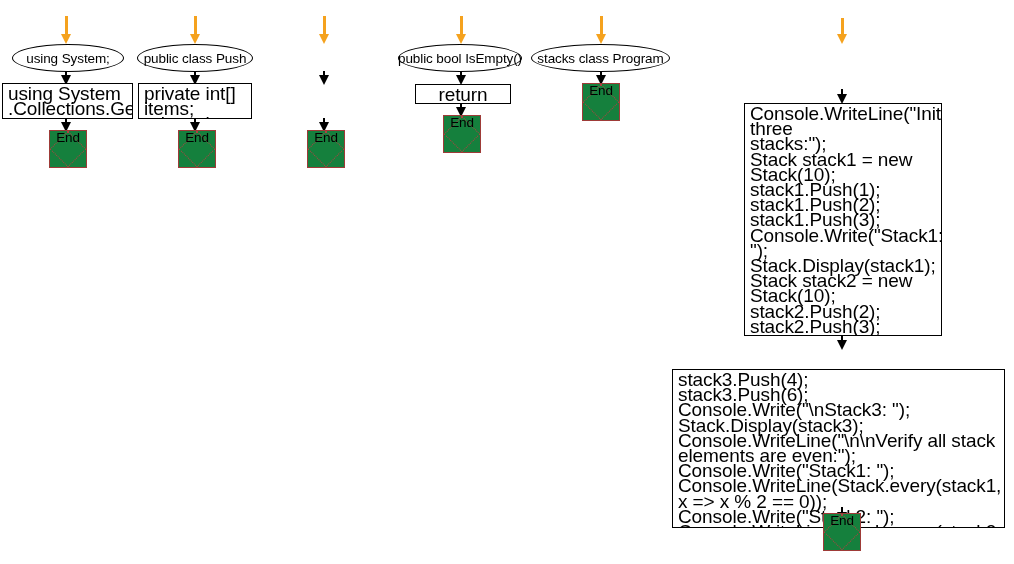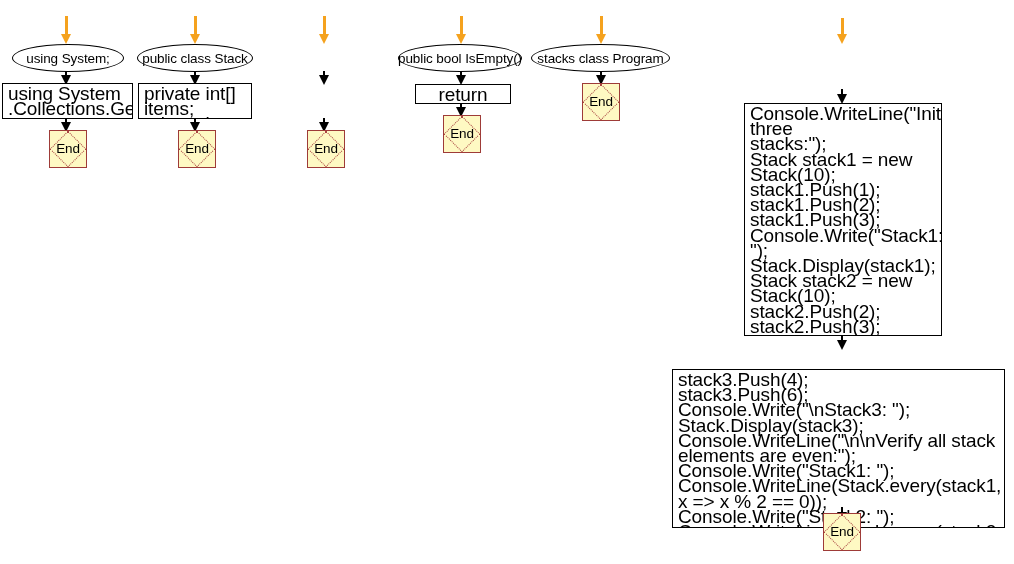--- a/index.html
+++ b/index.html
@@ -52,23 +52,23 @@
     overflow: hidden;
   }
   .box.center {
     text-align: center;
     padding-left: 8px;
     padding-right: 8px;
   }
   
   .endnode {
     border: 1.7px solid #9e3b38;
-    background: #fef9c3;
+    background: #15803d;
     display: flex;
-    align-items: center;
+    align-items: flex-start;
     justify-content: center;
     position: absolute;
     box-sizing: border-box;
   }
   .endnode .diamond {
     position: absolute;
     left: 50%;
     top: 50%;
     width: 72%;
     height: 72%;
@@ -136,21 +136,21 @@
   </div>
   <div class="endnode" style="left:49px; top:130px; width:38px; height:38px;">
     <span class="diamond"></span>
     <span class="endlabel">End</span>
   </div>
 
   <div class="conn orange" style="left:189px; top:16px; width:12px; height:28px;">
     <div class="stem" style="height:18px;"></div>
       <div class="head"></div>
   </div>
-  <div class="node ellipse" style="left:137px; top:44px; width:116px; height:28px;">public class Stack</div>
+  <div class="node ellipse" style="left:137px; top:44px; width:116px; height:28px;">public class Push</div>
   <div class="conn" style="left:189px; top:71px; width:12px; height:14px;">
     <div class="stem" style="height:6px;"></div>
       <div class="head"></div>
   </div>
   <div class="node box" style="left:138px; top:83px; width:114px; height:36px;">private int[] items;
 private int top;</div>
   <div class="conn" style="left:189px; top:118px; width:12px; height:14px;">
     <div class="stem" style="height:6px;"></div>
       <div class="head"></div>
   </div>

